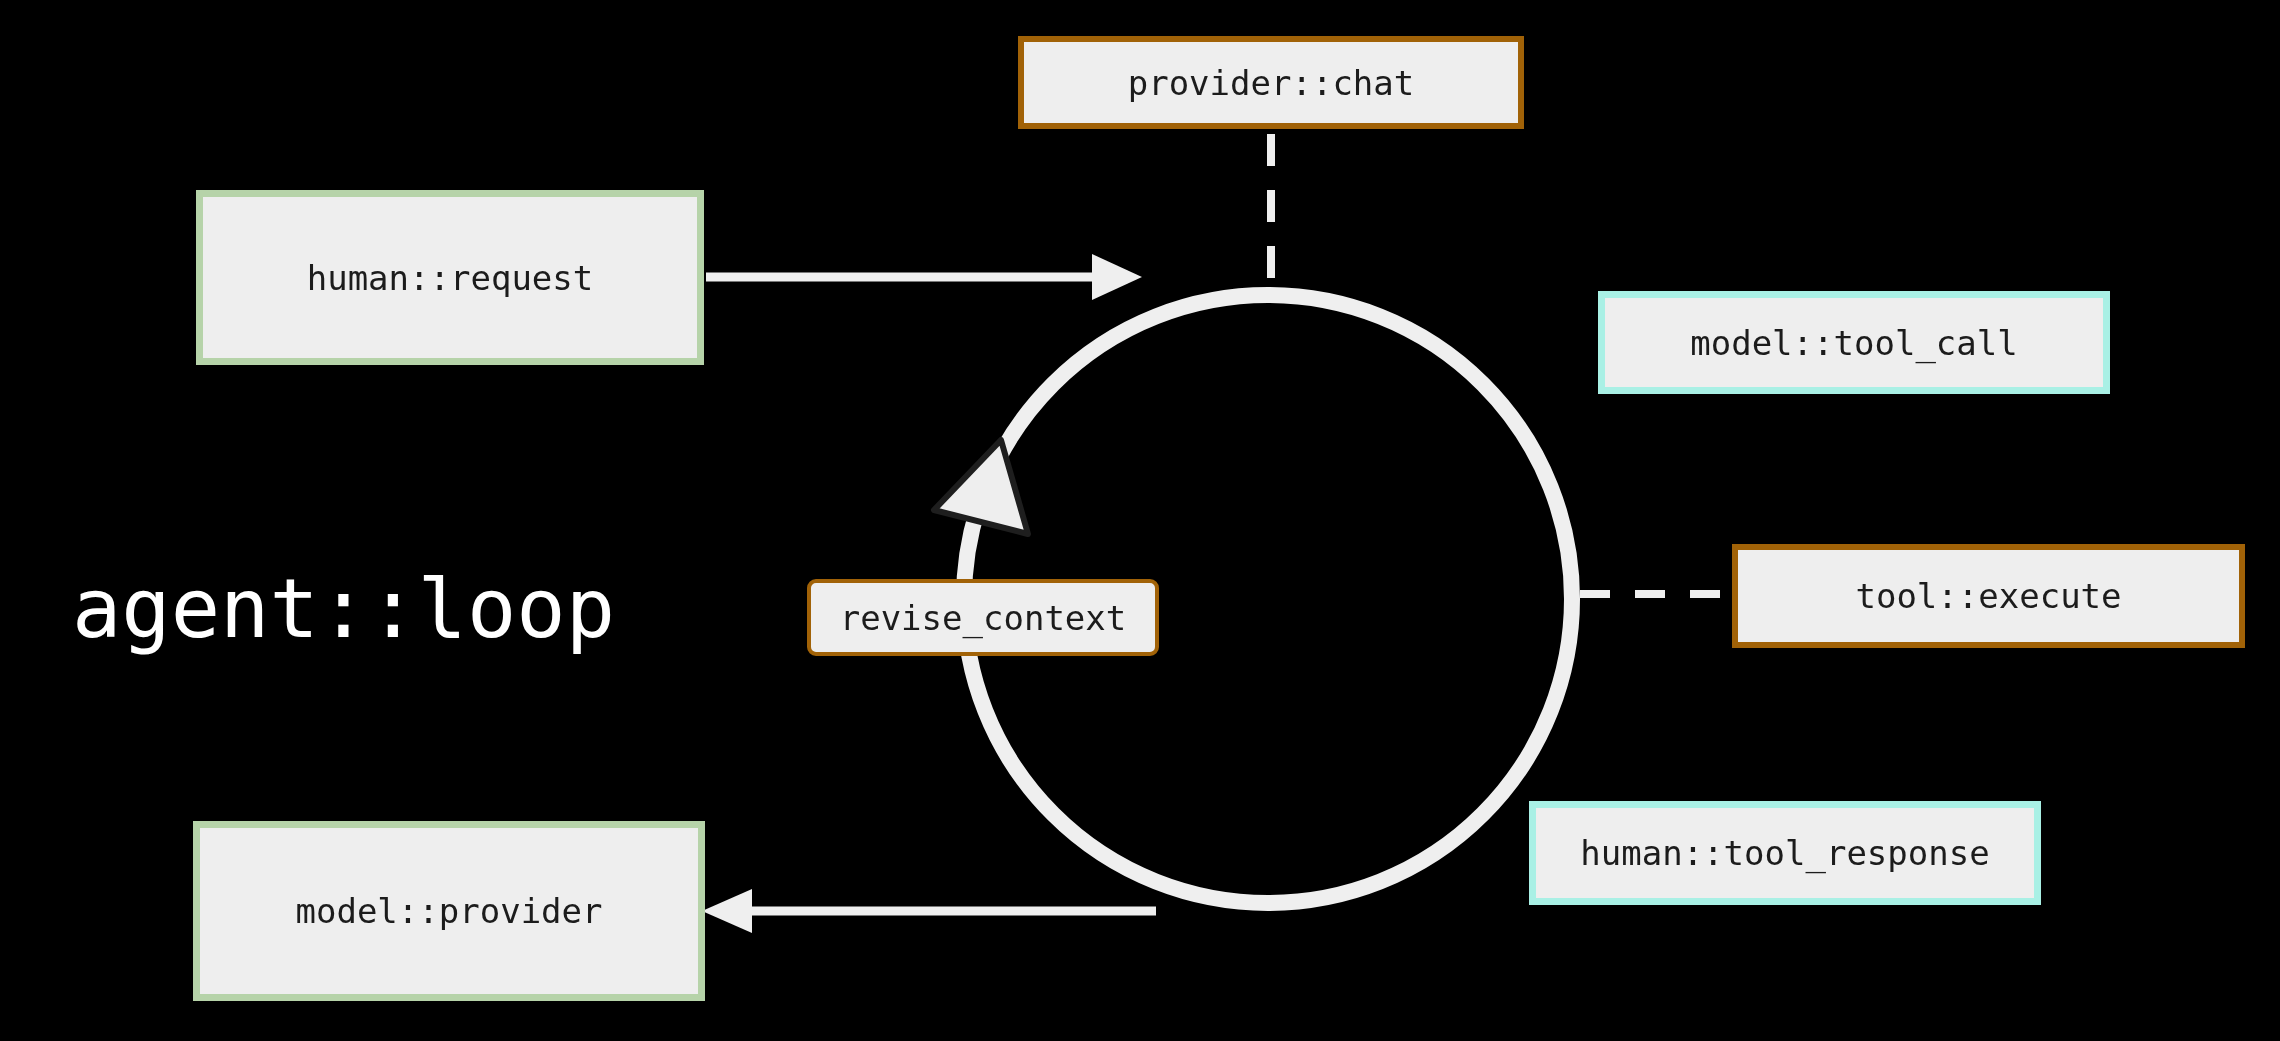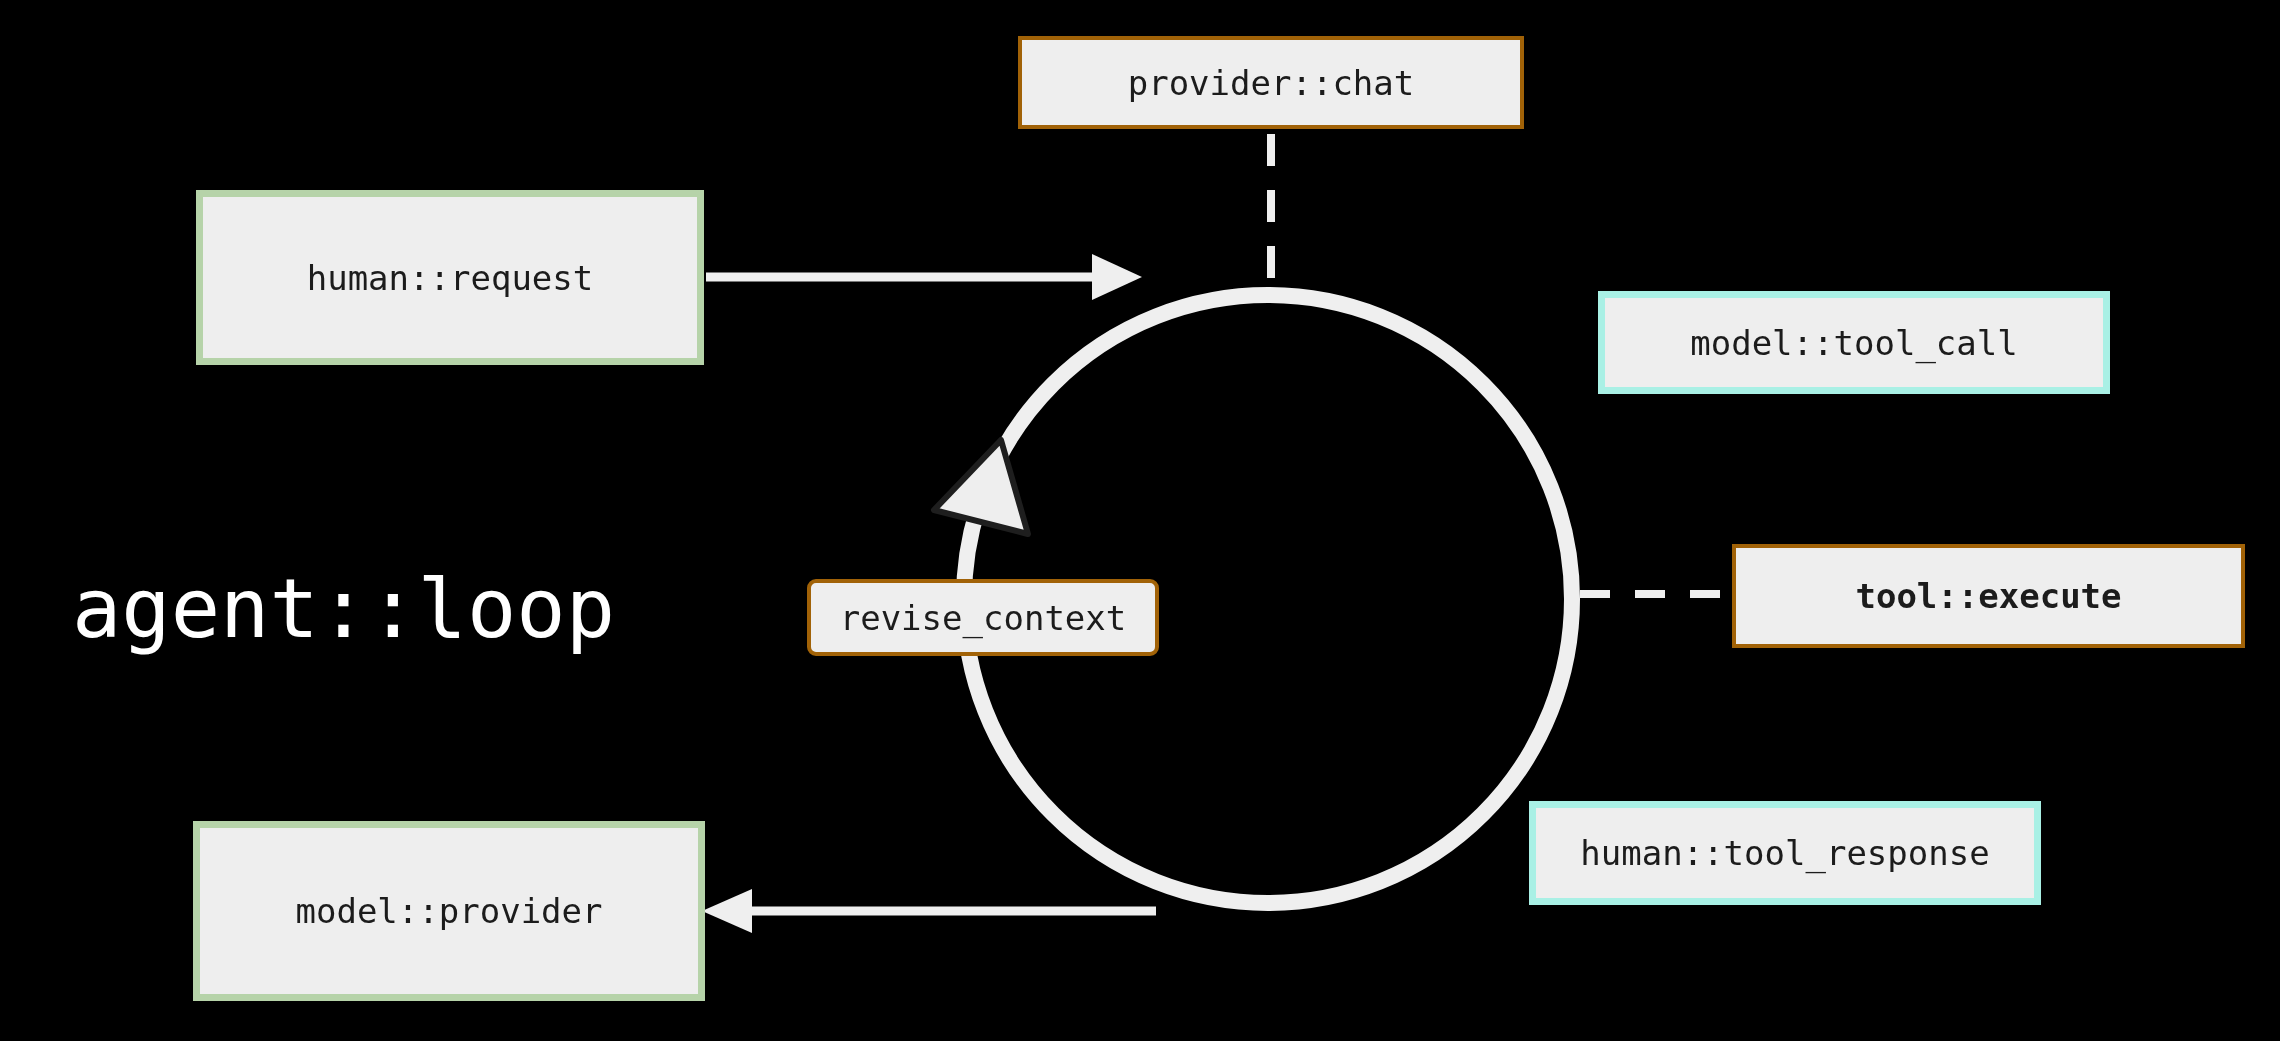--- a/index.html
+++ b/index.html
@@ -27,28 +27,28 @@
     box-sizing: border-box;
     background: #eeeeee;
     display: flex;
     align-items: center;
     justify-content: center;
     color: #1c1c1c;
     font-size: 34px;
     white-space: nowrap;
     z-index: 3;
   }
-  .accent-pink  { border: 4px solid #a16207; }
+  .accent-pink  { border: 6px solid #a16207; }
   .accent-green { border: 7px solid #b6d3a9; }
   .accent-cyan  { border: 7px solid #a9f0e5; }
 
   .node-provider-chat       { left: 1018px; top: 36px;  width: 506px; height: 93px;  }
   .node-human-request       { left: 196px;  top: 190px; width: 508px; height: 175px; }
   .node-model-tool-call     { left: 1598px; top: 291px; width: 512px; height: 103px; }
-  .node-tool-execute        { left: 1732px; top: 544px; width: 513px; height: 104px; font-weight: bold; }
+  .node-tool-execute        { left: 1732px; top: 544px; width: 513px; height: 104px; }
   .node-human-tool-response { left: 1529px; top: 801px; width: 512px; height: 104px; }
   .node-model-response      { left: 193px;  top: 821px; width: 512px; height: 180px; }
   .node-revise-context      { left: 807px;  top: 579px; width: 352px; height: 77px;
                               border-width: 4px; z-index: 4; border-radius: 9px; }
 
   .diagram-title {
     position: absolute;
     left: 72px;
     top: 568px;
     color: #ffffff;

